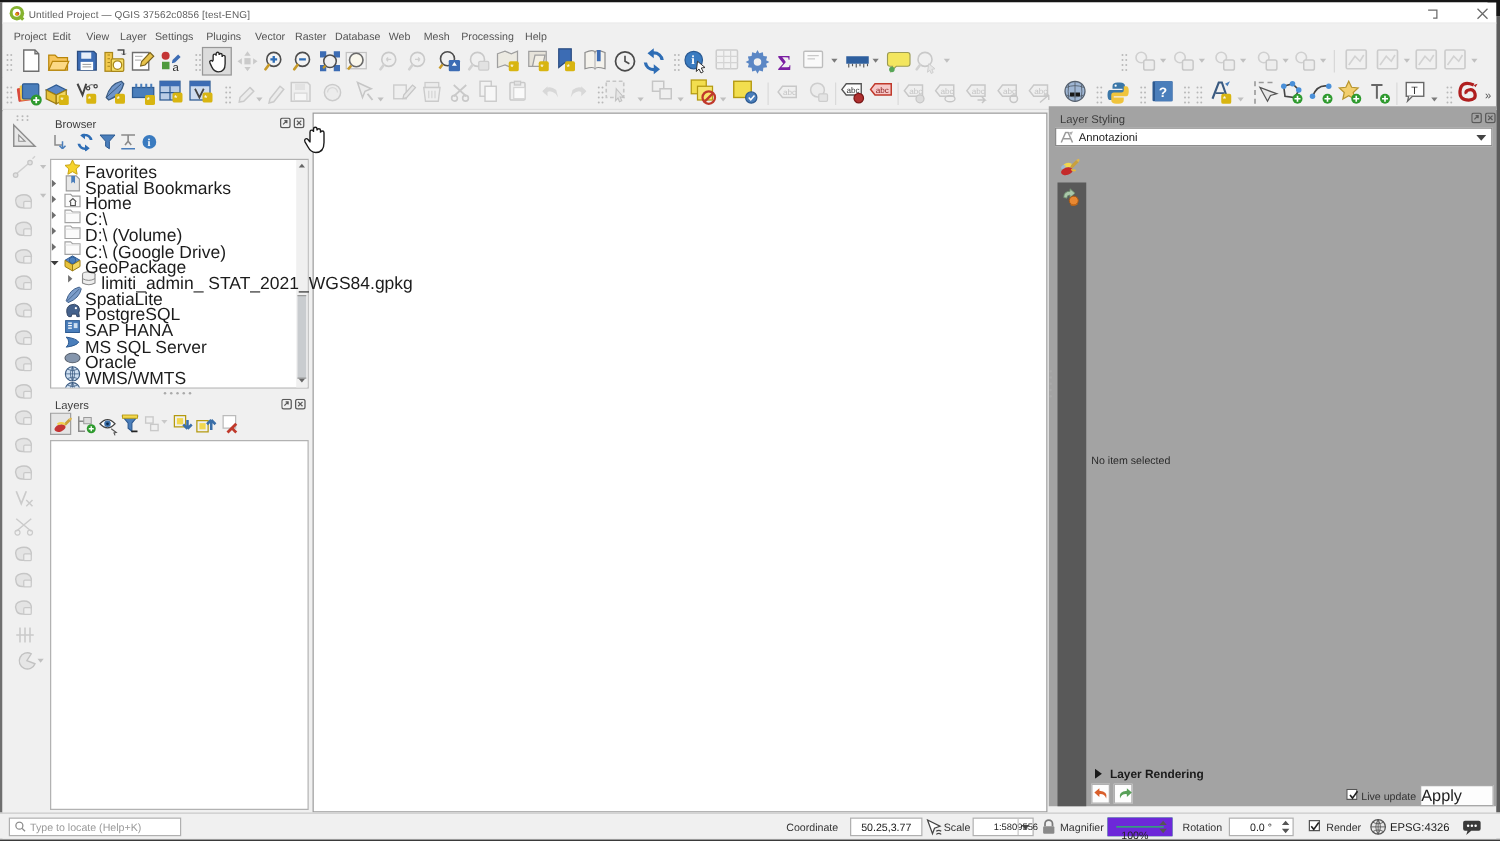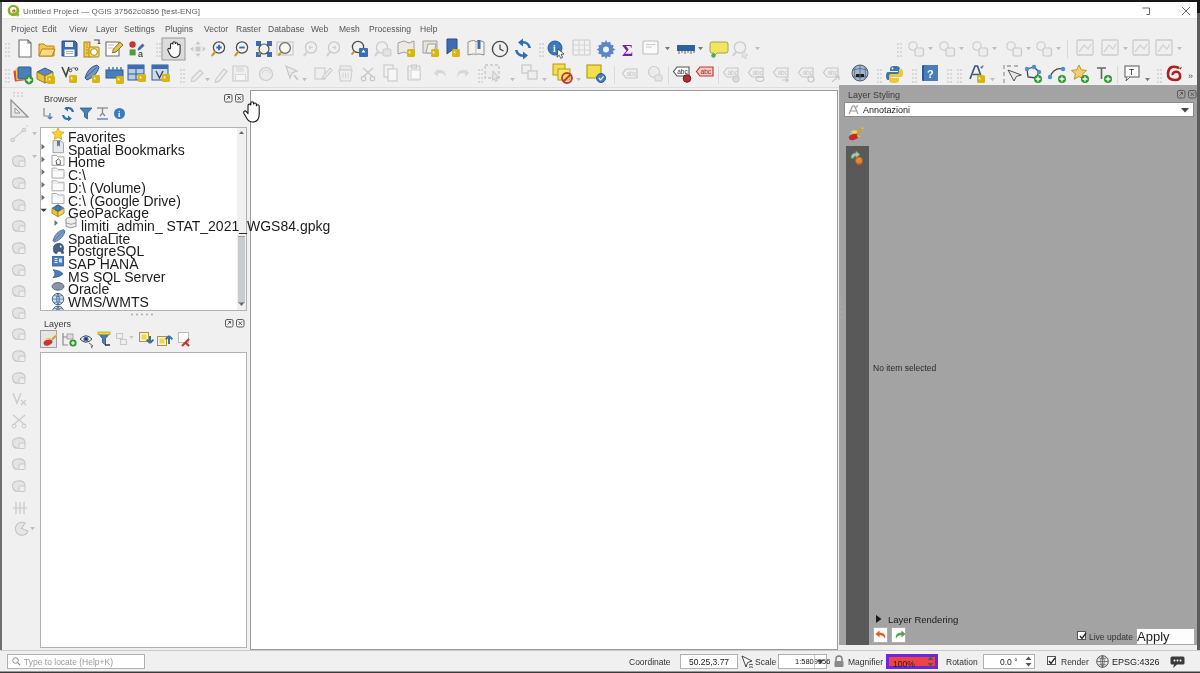--- a/index.html
+++ b/index.html
@@ -831,21 +831,21 @@
 <div class="abs" style="left:7px;top:61px;width:23px;height:499px;background:#595959"></div>
 <svg class="abs" style="left:10px;top:65px" width="16" height="16" viewBox="0 0 16 16">
 <path d="M2 8 q0 -5 5 -5 l0 -2 4 3.5 -4 3.5 0 -2 q-2.5 0 -2.5 2.5 z" fill="#aac8aa" stroke="#6e8e6e" stroke-width=".7"></path>
 <circle cx="10" cy="10.5" r="3.6" fill="#e88832" stroke="#a85a14" stroke-width=".8"></circle>
 <path d="M7.5 13.5 q2.5 1.5 5.5 -0.5" stroke="#c46a1a" stroke-width="1.1" fill="none"></path>
 </svg>
 <div class="abs" style="left:34px;top:278px;font-size:8.5px;color:#2a2a2a">No item selected</div>
 <svg class="abs" style="left:37px;top:530px" width="6" height="8">
       <path d="M0 0 l5.5 4 -5.5 4 z" fill="#1a1a1a"></path>
     </svg>
-<div class="abs" style="left:49px;top:529px;font-size:9.5px;font-weight:normal;color:#1a1a1a">Layer Rendering</div>
+<div class="abs" style="left:49px;top:529px;font-size:9.5px;font-weight:bold;color:#1a1a1a">Layer Rendering</div>
 <div class="abs" style="left:34px;top:542px;width:15px;height:16px;background:#fdfdfd;border:1px solid #b0b0b0"></div>
 <div class="abs" style="left:52px;top:542px;width:15px;height:16px;background:#fdfdfd;border:1px solid #b0b0b0"></div>
 <svg class="abs" style="left:36px;top:545px" width="12" height="11" viewBox="0 0 12 11">
 <path d="M4.5 0.5 L0.5 4 4.5 7.5 v-2.2 q4 -.5 5.5 3.5 q1.5 -6 -5.5 -6.3 z" fill="#d95f2b"></path>
     </svg>
 <svg class="abs" style="left:55px;top:545px" width="12" height="11" viewBox="0 0 12 11">
 <path d="M7.5 0.5 L11.5 4 7.5 7.5 v-2.2 q-4 -.5 -5.5 3.5 q-1.5 -6 5.5 -6.3 z" fill="#58a058"></path>
     </svg>
 <div class="abs" style="left:238px;top:546px;width:9px;height:9px;background:#fff;border:1px solid #555"></div>
 <svg class="abs" style="left:240px;top:547px" width="8" height="8">
@@ -871,21 +871,21 @@
 <div class="abs" style="left:778px;top:3px;width:49px;height:15px;background:#fff;border:1px solid #b0b0b0;font-size:7.5px;color:#222;line-height:14px;padding-left:16px">1:5809556</div>
 <div class="abs" style="left:814px;top:4px;width:12px;height:13px;border-left:1px solid #c9c9c9"></div>
 <svg class="abs" style="left:817px;top:9px" width="7" height="4">
       <path d="M0 0 h6.5 l-3.25 3.8 z" fill="#444"></path>
     </svg>
 <svg class="abs" style="left:833px;top:4px" width="12" height="13" viewBox="0 0 12 13">
 <path d="M3 6 V4 a3 3 0 0 1 6 0 v2" fill="none" stroke="#7a7a7a" stroke-width="1.4"></path>
 <rect x="1.5" y="6" width="9" height="6" rx="1" fill="#8a8a8a"></rect>
     </svg>
 <div class="abs sb" style="left:848px;top:6px;font-size:8.5px">Magnifier</div>
-<div class="abs" style="left:886px;top:3px;width:52px;height:15px;background:#ef4444;border:3px solid #6d28d9;font-size:8.5px;color:#222;line-height:14px;padding-left:4px">100%</div>
+<div class="abs" style="left:886px;top:3px;width:52px;height:15px;background:#22c55e;border:7px solid #6d28d9;font-size:8.5px;color:#222;line-height:14px;padding-left:4px">100%</div>
 <svg class="abs" style="left:927px;top:5px" width="7" height="11">
       <path d="M0.5 4 l3 -3.5 3 3.5 z M0.5 7 l3 3.5 3 -3.5 z" fill="#555"></path>
     </svg>
 <div class="abs sb" style="left:946px;top:6px;font-size:8.5px">Rotation</div>
 <div class="abs" style="left:983px;top:3px;width:52px;height:15px;background:#fff;border:1px solid #b0b0b0;font-size:8.5px;color:#222;line-height:14px;padding-left:16px">0.0 °</div>
 <svg class="abs" style="left:1025px;top:5px" width="7" height="11">
       <path d="M0.5 4 l3 -3.5 3 3.5 z M0.5 7 l3 3.5 3 -3.5 z" fill="#555"></path>
     </svg>
 <div class="abs" style="left:1047px;top:5px;width:9px;height:9px;background:#fff;border:1px solid #555"></div>
 <svg class="abs" style="left:1048px;top:6px" width="8" height="8">

